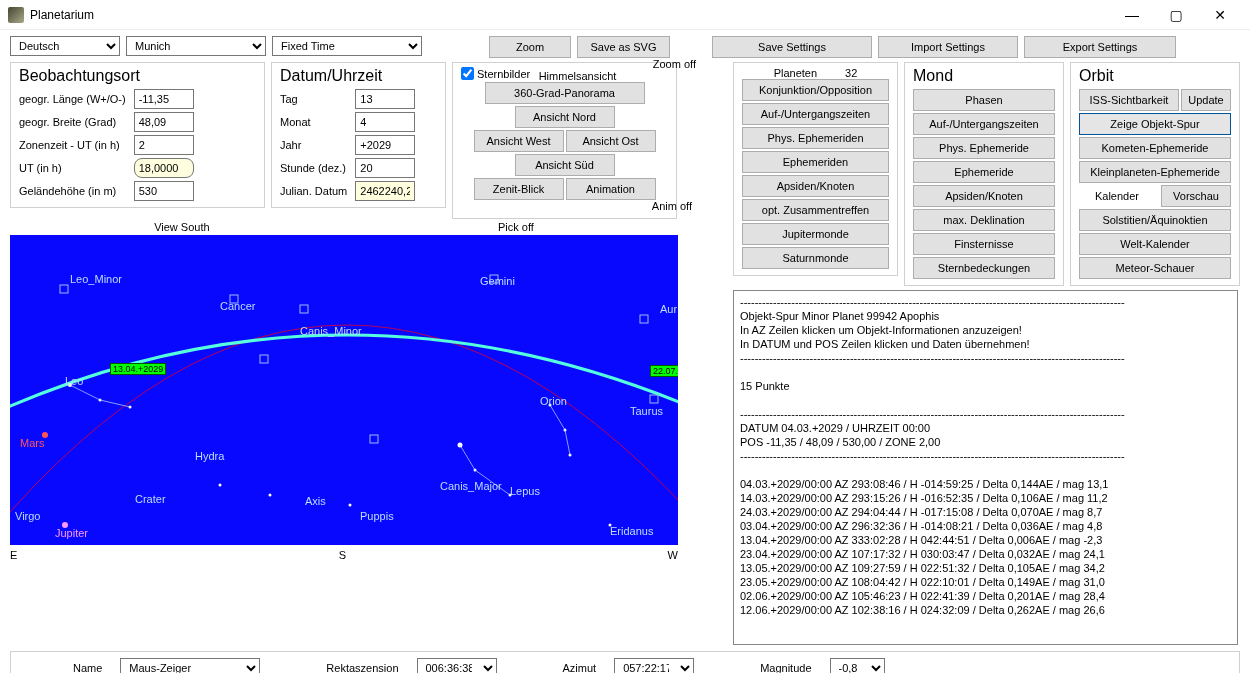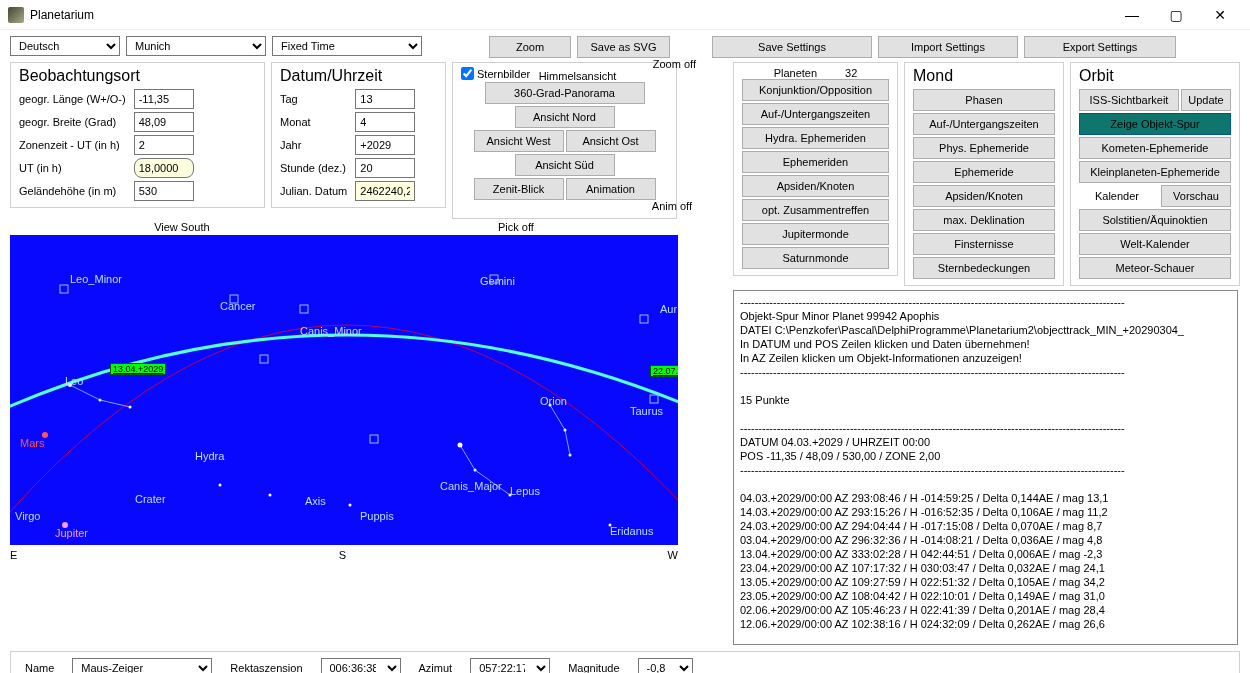--- a/index.html
+++ b/index.html
@@ -10,46 +10,46 @@
 .titlebar .winbtn { width:44px; height:28px; display:flex; align-items:center; justify-content:center; font-size:14px; font-family:sans-serif; }
 
 .content { padding:6px 10px; display:flex; flex-direction:column; gap:4px; height: calc(673px - 30px); }
 
 .row { display:flex; gap:6px; align-items:flex-start; }
 
 select, input[type="text"] { border:1px solid #767676; background:#fff; height:20px; padding:1px 4px; font-size:11px; }
 select { padding-right:8px; }
 
 .btn { border:1px solid #adadad; background:#e1e1e1; height:22px; padding:0 6px; font-size:11px; cursor:default; display:inline-flex; align-items:center; justify-content:center; white-space:nowrap; }
-.btn.selected { background:#0f766e; border-color:#005499; }
+.btn.selected { background:#e5e5e5; border-color:#005499; }
 
 fieldset { border:1px solid #d0d0d0; padding:4px 8px 6px; }
 fieldset .legend { font-size:16px; margin-bottom:4px; }
 
 .kv { display:grid; grid-template-columns:auto 1fr; gap:3px 8px; align-items:center; }
 .kv label { white-space:nowrap; }
 .kv input { width:60px; }
 
 .colbtns { display:flex; flex-direction:column; gap:2px; }
 .colbtns .btn { width:100%; }
 
 .sky { position:relative; width:668px; height:310px; background:#0808ff; overflow:hidden; }
 .sky svg { position:absolute; inset:0; }
 .compass { display:flex; justify-content:space-between; width:668px; margin-top:2px; font-size:11px; }
 
 .output { border:1px solid #888; background:#fff; width:490px; height:355px; overflow-y:scroll; padding:4px 6px; font-size:11px; line-height:14px; white-space:nowrap; font-family:"Segoe UI",Tahoma,sans-serif; }
 
 .btmrow { display:flex; gap:18px; align-items:center; padding:0 10px; }
-.btmrow label { white-space:nowrap; }
+.btmrow label { white-space:nowrap;margin-left:48px; }
 .btmrow select { width:80px; }
 
 .check { display:flex; align-items:center; gap:3px; }
 .check input { width:13px; height:13px; }
 
-.tag { position:absolute; background:#00ff00; color:#000; font-size:9px; padding:0 2px; border:1px solid #050;text-decoration:underline; }
+.tag { position:absolute; background:#00ff00; color:#000; font-size:9px; padding:0 2px; border:1px solid #050; }
 </style>
 </head>
 <body>
 
 <div class="titlebar">
   <div class="icon"></div>
   <div class="title">Planetarium</div>
   <div class="winbtn">—</div>
   <div class="winbtn">▢</div>
   <div class="winbtn">✕</div>
@@ -211,21 +211,21 @@
     <div class="row">
 
       <fieldset style="width:165px">
         <div style="display:flex; justify-content:center; gap:28px">
               <span>Planeten</span>
               <span>32</span>
             </div>
         <div class="colbtns">
           <div class="btn">Konjunktion/Opposition</div>
           <div class="btn">Auf-/Untergangszeiten</div>
-          <div class="btn">Hydra. Ephemeriden</div>
+          <div class="btn">Phys. Ephemeriden</div>
           <div class="btn">Ephemeriden</div>
           <div class="btn">Apsiden/Knoten</div>
           <div class="btn">opt. Zusammentreffen</div>
           <div class="btn">Jupitermonde</div>
           <div class="btn">Saturnmonde</div>
         </div>
       </fieldset>
 
       <fieldset style="width:160px">
         <div class="legend">Mond</div>
@@ -258,23 +258,22 @@
           <div class="btn">Solstitien/Äquinoktien</div>
           <div class="btn">Welt-Kalender</div>
           <div class="btn">Meteor-Schauer</div>
         </div>
       </fieldset>
     </div>
 
     <div class="output" style="width:505px" id="outbox">
           <div>---------------------------------------------------------------------------------------------------------</div>
           <div>Objekt-Spur Minor Planet  99942 Apophis</div>
-          <div>DATEI C:\Penzkofer\Pascal\DelphiProgramme\Planetarium2\objecttrack_MIN_+20290304_</div>
+          <div>In AZ Zeilen klicken um Objekt-Informationen anzuzeigen!</div>
           <div>In DATUM und POS Zeilen klicken und Daten übernehmen!</div>
-          <div>In AZ Zeilen klicken um Objekt-Informationen anzuzeigen!</div>
           <div>---------------------------------------------------------------------------------------------------------</div>
           <div>&nbsp;</div>
           <div>15 Punkte</div>
           <div>&nbsp;</div>
           <div>---------------------------------------------------------------------------------------------------------</div>
           <div>DATUM 04.03.+2029 / UHRZEIT 00:00</div>
           <div>POS  -11,35 /    48,09 /   530,00 / ZONE    2,00</div>
           <div>---------------------------------------------------------------------------------------------------------</div>
           <div>&nbsp;</div>
           <div>04.03.+2029/00:00  AZ  293:08:46 / H -014:59:25 / Delta   0,144AE / mag  13,1</div>

